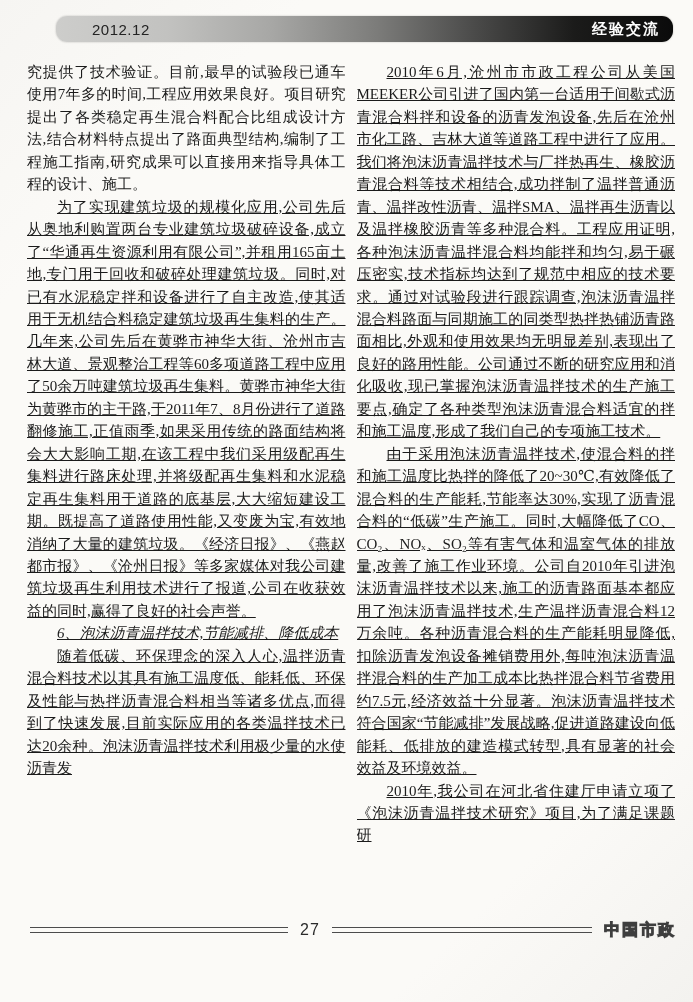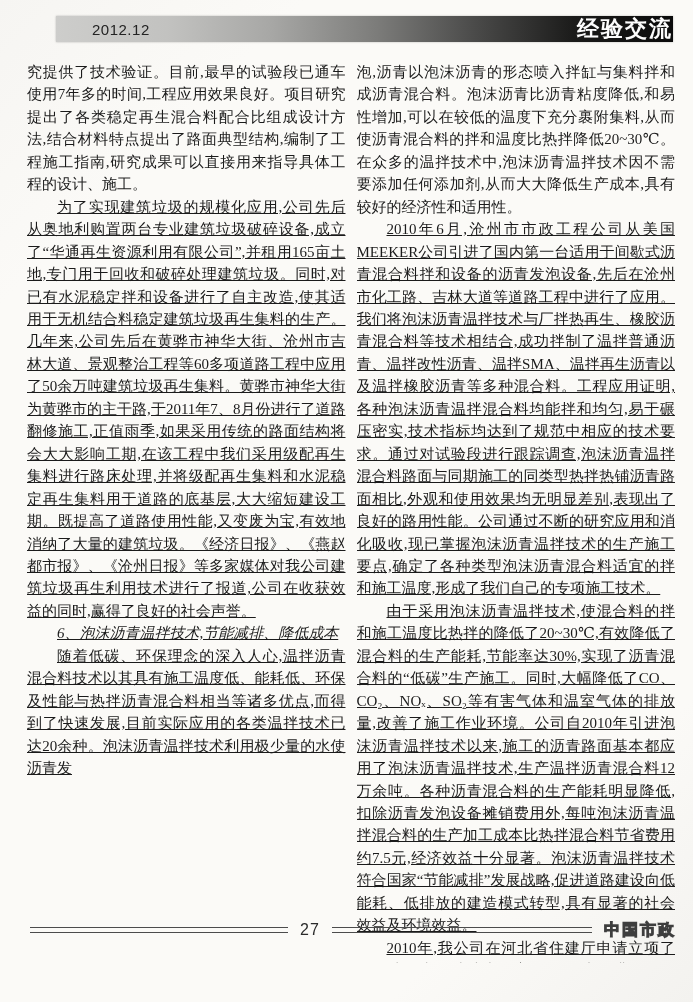--- a/index.html
+++ b/index.html
@@ -14,28 +14,30 @@
     background:linear-gradient(135deg,#f6f5f2 0%,#fbfaf7 18%,#fbfaf7 82%,#f3f2ef 100%);
     color:#1b1b1b;
     overflow:hidden;
   }
   
   .header-bar{
     position:absolute;left:56px;top:16px;width:617px;height:26px;
     background:linear-gradient(90deg,#cdcdcb 0%,#c2c2c0 18%,#a7a7a5 35%,#7c7c7a 52%,#4a4a49 68%,#1b1b1a 84%,#0b0b0b 100%);
     display:flex;align-items:center;justify-content:space-between;
     box-shadow:0 0 2px rgba(0,0,0,.25);
+    border-radius:11px;
   }
   .issue{
     margin-left:36px;
     font-family:"Liberation Sans","DejaVu Sans",sans-serif;
     font-size:15px;color:#232323;letter-spacing:.5px;
   }
   .section{
-    font-size:22px;font-weight:bold;color:#fdfdfd;letter-spacing:2px;
+    margin-right:13px;
+    font-size:15px;font-weight:bold;color:#fdfdfd;letter-spacing:2px;
   }
   
   .body-columns{
     position:absolute;left:27px;top:61px;width:648px;height:902px;
     display:flex;gap:11px;
   }
   .col{
     width:318.5px;
     font-size:15px;line-height:22.45px;
     text-align:justify;
@@ -81,21 +83,20 @@
   </div>
 
   <div class="body-columns">
     <div class="col">
       <p>究提供了技术验证。目前,最早的试验段已通车使用7年多的时间,工程应用效果良好。项目研究提出了各类稳定再生混合料配合比组成设计方法,结合材料特点提出了路面典型结构,编制了工程施工指南,研究成果可以直接用来指导具体工程的设计、施工。</p>
       <p class="ind">为了实现建筑垃圾的规模化应用,公司先后从奥地利购置两台专业建筑垃圾破碎设备,成立了“华通再生资源利用有限公司”,并租用165亩土地,专门用于回收和破碎处理建筑垃圾。同时,对已有水泥稳定拌和设备进行了自主改造,使其适用于无机结合料稳定建筑垃圾再生集料的生产。几年来,公司先后在黄骅市神华大街、沧州市吉林大道、景观整治工程等60多项道路工程中应用了50余万吨建筑垃圾再生集料。黄骅市神华大街为黄骅市的主干路,于2011年7、8月份进行了道路翻修施工,正值雨季,如果采用传统的路面结构将会大大影响工期,在该工程中我们采用级配再生集料进行路床处理,并将级配再生集料和水泥稳定再生集料用于道路的底基层,大大缩短建设工期。既提高了道路使用性能,又变废为宝,有效地消纳了大量的建筑垃圾。《经济日报》、《燕赵都市报》、《沧州日报》等多家媒体对我公司建筑垃圾再生利用技术进行了报道,公司在收获效益的同时,赢得了良好的社会声誉。</p>
       <p class="ind subheading">6、泡沫沥青温拌技术,节能减排、降低成本</p>
       <p class="ind">随着低碳、环保理念的深入人心,温拌沥青混合料技术以其具有施工温度低、能耗低、环保及性能与热拌沥青混合料相当等诸多优点,而得到了快速发展,目前实际应用的各类温拌技术已达20余种。泡沫沥青温拌技术利用极少量的水使沥青发</p>
     </div>
     <div class="col">
-      <p>泡,沥青以泡沫沥青的形态喷入拌缸与集料拌和成沥青混合料。泡沫沥青比沥青粘度降低,和易性增加,可以在较低的温度下充分裹附集料,从而使沥青混合料的拌和温度比热拌降低20~30℃。在众多的温拌技术中,泡沫沥青温拌技术因不需要添加任何添加剂,从而大大降低生产成本,具有较好的经济性和适用性。</p>
       <p class="ind">2010年6月,沧州市市政工程公司从美国MEEKER公司引进了国内第一台适用于间歇式沥青混合料拌和设备的沥青发泡设备,先后在沧州市化工路、吉林大道等道路工程中进行了应用。我们将泡沫沥青温拌技术与厂拌热再生、橡胶沥青混合料等技术相结合,成功拌制了温拌普通沥青、温拌改性沥青、温拌SMA、温拌再生沥青以及温拌橡胶沥青等多种混合料。工程应用证明,各种泡沫沥青温拌混合料均能拌和均匀,易于碾压密实,技术指标均达到了规范中相应的技术要求。通过对试验段进行跟踪调查,泡沫沥青温拌混合料路面与同期施工的同类型热拌热铺沥青路面相比,外观和使用效果均无明显差别,表现出了良好的路用性能。公司通过不断的研究应用和消化吸收,现已掌握泡沫沥青温拌技术的生产施工要点,确定了各种类型泡沫沥青混合料适宜的拌和施工温度,形成了我们自己的专项施工技术。</p>
       <p class="ind">由于采用泡沫沥青温拌技术,使混合料的拌和施工温度比热拌的降低了20~30℃,有效降低了混合料的生产能耗,节能率达30%,实现了沥青混合料的“低碳”生产施工。同时,大幅降低了CO、CO₂、NOₓ、SO₂等有害气体和温室气体的排放量,改善了施工作业环境。公司自2010年引进泡沫沥青温拌技术以来,施工的沥青路面基本都应用了泡沫沥青温拌技术,生产温拌沥青混合料12万余吨。各种沥青混合料的生产能耗明显降低,扣除沥青发泡设备摊销费用外,每吨泡沫沥青温拌混合料的生产加工成本比热拌混合料节省费用约7.5元,经济效益十分显著。泡沫沥青温拌技术符合国家“节能减排”发展战略,促进道路建设向低能耗、低排放的建造模式转型,具有显著的社会效益及环境效益。</p>
       <p class="ind">2010年,我公司在河北省住建厅申请立项了《泡沫沥青温拌技术研究》项目,为了满足课题研</p>
     </div>
   </div>
 
   <div class="footer">
     <span class="rule rule-left"></span>
     <span class="pagenum">27</span>
     <span class="rule rule-right"></span>

